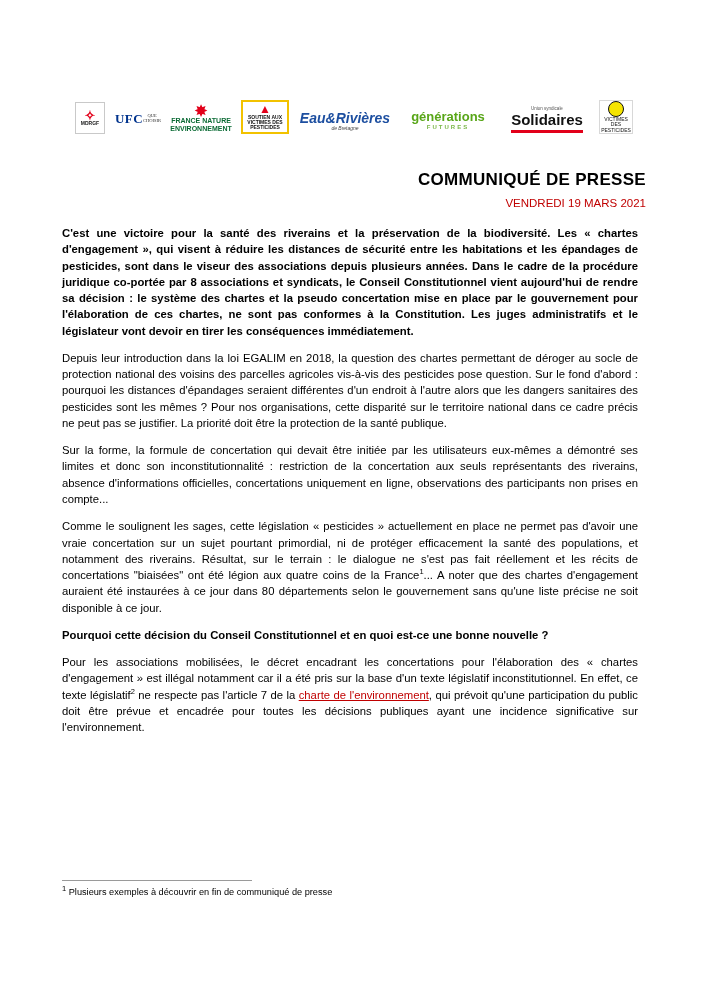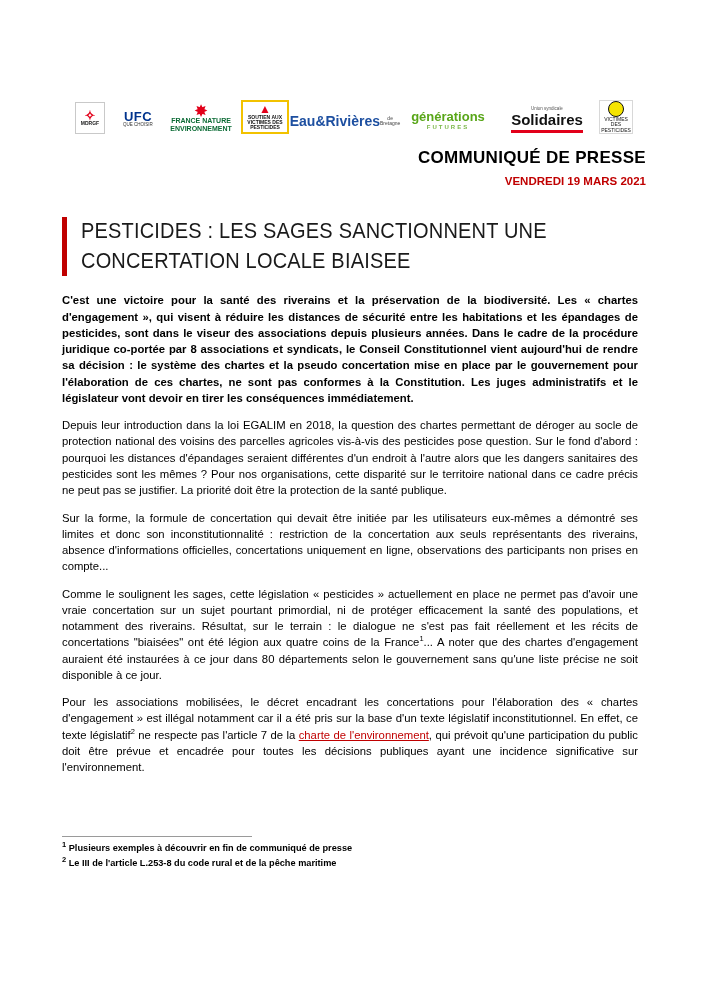--- a/index.html
+++ b/index.html
@@ -44,25 +44,26 @@
     width: 30px; height: 32px;
     border: 1px solid #c9c9c9;
     flex-direction: column;
     color: #0a7c2f;
     font-weight: bold;
   }
   .logo-1 .flame { color: #e2001a; font-size: 13px; line-height: 11px; }
   .logo-1 .cap { font-size: 5px; color: #1a1a1a; }
   .logo-2 {
     width: 46px; height: 30px;
-    flex-direction: column;
+    flex-direction: row;
     color: #00338d;
     font-weight: bold;
     font-size: 13px;
     letter-spacing: .5px;
+    font-family: Liberation Serif, serif;
   }
   .logo-2 .sub { font-size: 4.5px; letter-spacing: 0; font-weight: normal; color: #333; }
   .logo-3 {
     width: 60px; height: 32px;
     flex-direction: column;
     font-weight: bold;
     color: #0b6b35;
     font-size: 7px;
   }
   .logo-3 .burst { color: #e2001a; font-size: 15px; line-height: 13px; }
@@ -71,23 +72,25 @@
     border: 2px solid #f2c200;
     background: #fff;
     flex-direction: column;
     font-size: 5px;
     color: #111;
     font-weight: bold;
   }
   .logo-4 .tri { color: #e2001a; font-size: 12px; line-height: 11px; }
   .logo-5 {
     width: 92px; height: 26px;
+    flex-direction: column;
     color: #1d4fa0;
     font-weight: bold;
     font-size: 14px;
+    font-style: italic;
   }
   .logo-5 .sub { font-size: 5px; font-weight: normal; color: #444; }
   .logo-6 {
     width: 94px; height: 28px;
     color: #58a618;
     font-weight: bold;
     font-size: 13px;
     flex-direction: column;
     align-items: center;
   }
@@ -110,27 +113,27 @@
     color: #111;
   }
   .logo-8 .dot { width: 14px; height: 14px; border-radius: 50%; background: #f5e400; border: 1px solid #111; }
 
   
   .cp-title {
     text-align: right;
     font-size: 17px;
     font-weight: bold;
     letter-spacing: .3px;
-    margin-top: 14px;
+    margin-top: 36px;
     color: #000;
   }
   .cp-date {
     text-align: right;
     font-size: 11.5px;
-    font-weight: bold;
+    font-weight: normal;
     color: #c00000;
     margin-top: 7px;
   }
 
   
   .headline-wrap {
     display: flex;
     margin-top: 30px;
   }
   .headline-bar {
@@ -165,22 +168,21 @@
   .link {
     color: #c00000;
   }
   sup { font-size: 7.5px; vertical-align: super; line-height: 0; }
 
   
   .footnotes {
     position: absolute;
     left: 62px;
     right: 62px;
-    top: 836px;
-    font-weight: bold;
+    top: 880px;
   }
   .fn-rule {
     width: 190px;
     height: 1px;
     background: #9a9a9a;
     margin-bottom: 5px;
   }
   .footnotes p {
     margin: 0 0 2px 0;
     font-size: 9.2px;
@@ -225,39 +227,34 @@
     </div>
     <div class="logo logo-8">
       <span class="dot"></span>
       <span>VICTIMES DES PESTICIDES</span>
     </div>
   </div>
 
   <div class="cp-title">COMMUNIQUÉ DE PRESSE</div>
   <div class="cp-date">VENDREDI 19 MARS 2021</div>
 
-  <div class="headline-wrap">
-    <div class="headline-bar"></div>
-    <div class="headline">PESTICIDES : LES SAGES SANCTIONNENT UNE
-CONCERTATION LOCALE BIAISEE</div>
-  </div>
 
   <div class="body">
     <p class="lead">C'est une victoire pour la santé des riverains et la préservation de la biodiversité. Les « chartes d'engagement », qui visent à réduire les distances de sécurité entre les habitations et les épandages de pesticides, sont dans le viseur des associations depuis plusieurs années. Dans le cadre de la procédure juridique co-portée par 8 associations et syndicats, le Conseil Constitutionnel vient aujourd'hui de rendre sa décision : le système des chartes et la pseudo concertation mise en place par le gouvernement pour l'élaboration de ces chartes, ne sont pas conformes à la Constitution. Les juges administratifs et le législateur vont devoir en tirer les conséquences immédiatement.</p>
 
 
     <p>Depuis leur introduction dans la loi EGALIM en 2018, la question des chartes permettant de déroger au socle de protection national des voisins des parcelles agricoles vis-à-vis des pesticides pose question. Sur le fond d'abord : pourquoi les distances d'épandages seraient différentes d'un endroit à l'autre alors que les dangers sanitaires des pesticides sont les mêmes ? Pour nos organisations, cette disparité sur le territoire national dans ce cadre précis ne peut pas se justifier. La priorité doit être la protection de la santé publique.</p>
 
     <p>Sur la forme, la formule de concertation qui devait être initiée par les utilisateurs eux-mêmes a démontré ses limites et donc son inconstitutionnalité : restriction de la concertation aux seuls représentants des riverains, absence d'informations officielles, concertations uniquement en ligne, observations des participants non prises en compte...</p>
 
     <p><span>Comme le soulignent les sages, cette législation « pesticides » actuellement en place ne permet pas d'avoir une vraie concertation sur un sujet pourtant primordial, ni de protéger efficacement la santé des populations, et notamment des riverains. Résultat, sur le terrain : le dialogue ne s'est pas fait réellement et les récits de concertations "biaisées" ont été légion aux quatre coins de la France</span><sup>1</sup><span>... A noter que des chartes d'engagement auraient été instaurées à ce jour dans 80 départements selon le gouvernement sans qu'une liste précise ne soit disponible à ce jour.</span></p>
 
+    <p class="question">Pourquoi cette décision du Conseil Constitutionnel et en quoi est-ce une bonne nouvelle ?</p>
 
     <p><span>Pour les associations mobilisées, le décret encadrant les concertations pour l'élaboration des « chartes d'engagement » est illégal notamment car il a été pris sur la base d'un texte législatif inconstitutionnel. En effet, ce texte législatif</span><sup>2</sup><span> ne respecte pas l'article 7 de la </span><a class="link" href="#">charte de l'environnement</a><span>, qui prévoit qu'une participation du public doit être prévue et encadrée pour toutes les décisions publiques ayant une incidence significative sur l'environnement.</span></p>
   </div>
 
   <div class="footnotes">
     <div class="fn-rule"></div>
     <p><sup>1</sup> <span>Plusieurs exemples à découvrir en fin de communiqué de presse</span></p>
-    <p><sup>2</sup> <span>Le III de l'article L.253-8 du code rural et de la pêche maritime</span></p>
   </div>
 
 </div>
 
 </body></html>

